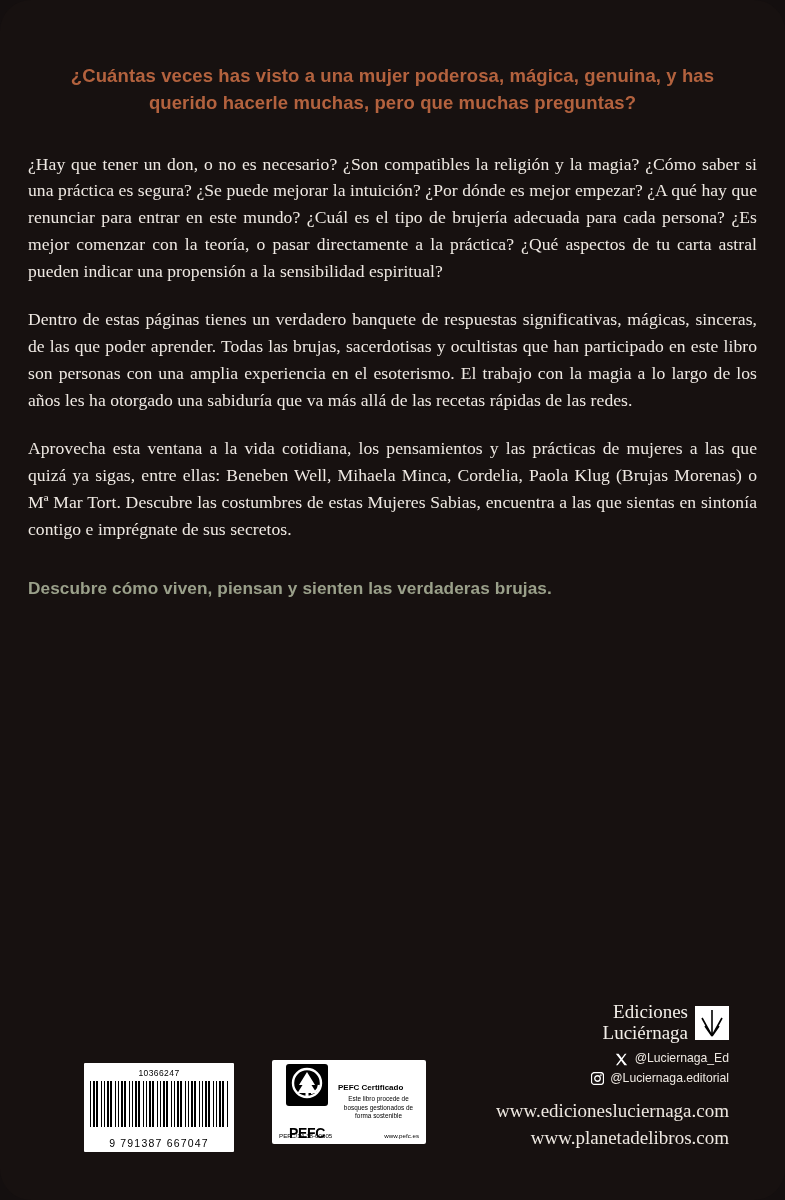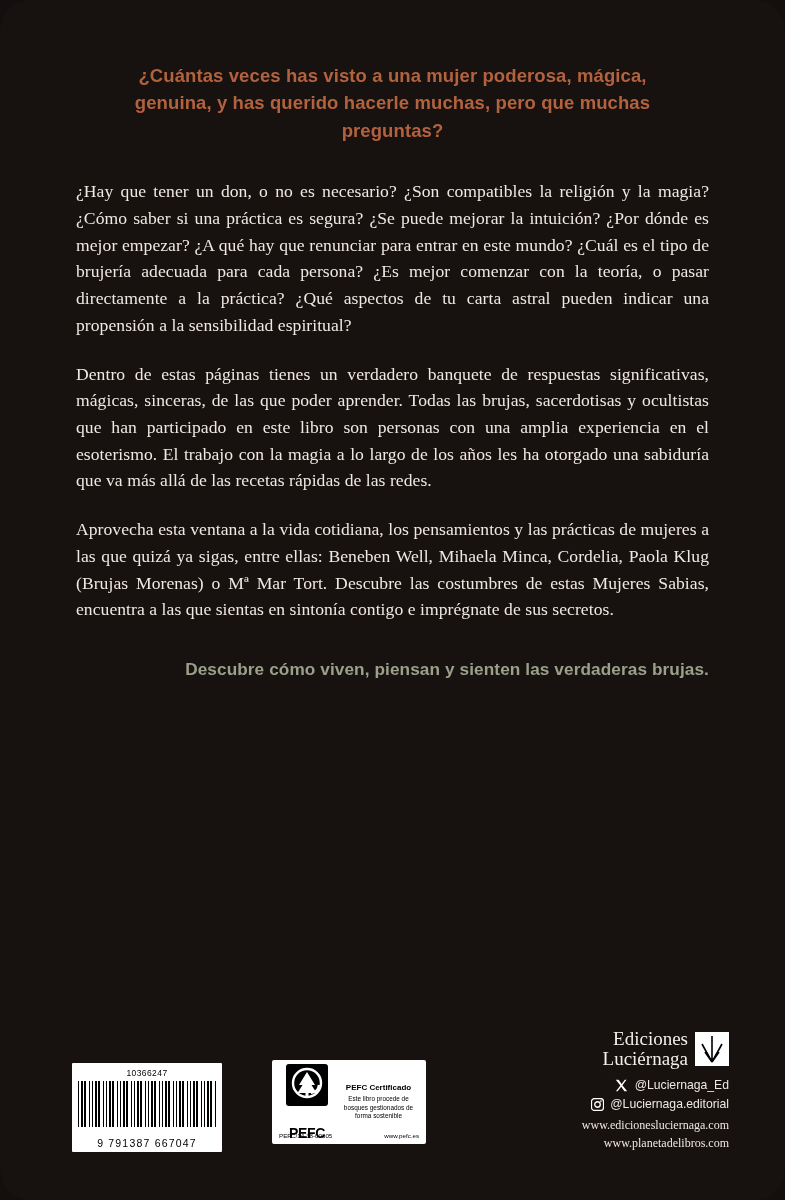--- a/index.html
+++ b/index.html
@@ -14,21 +14,21 @@
     position: relative;
     font-family: "Liberation Serif", serif;
     color: #efe9e2;
     overflow: hidden;
   }
 
   .page {
     position: absolute;
     inset: 0;
     background: #171110;
-    padding: 0 76px;
+    padding: 0 28px;
     border-radius: 31px;
   }
 
   
   .headline {
     margin-top: 62px;
     text-align: center;
     color: #b3623e;
     font-family: "Liberation Sans", sans-serif;
     font-weight: bold;
@@ -48,42 +48,42 @@
     line-height: 1.52;
     color: #efe9e3;
     text-align: justify;
     margin: 0 0 22px 0;
     letter-spacing: 0.05px;
   }
   .para:last-child { margin-bottom: 0; }
 
   .tagline {
     margin-top: 36px;
-    text-align: right;
+    text-align: left;
     color: #9aa08a;
     font-family: "Liberation Sans", sans-serif;
     font-weight: bold;
     font-size: 17.2px;
     letter-spacing: 0.1px;
   }
 
   
   .footer {
     position: absolute;
     left: 0;
     right: 0;
     bottom: 40px;
     height: 150px;
     padding: 0 56px;
   }
 
   
   .barcode-box {
     position: absolute;
-    left: 72px;
+    left: 84px;
     bottom: 8px;
     width: 150px;
     background: #ffffff;
     padding: 5px 6px 3px 6px;
     border-radius: 1px;
   }
   .barcode-num {
     font-family: "Liberation Sans", sans-serif;
     font-size: 8.5px;
     color: #000;
@@ -140,21 +140,21 @@
   }
   .pefc-right {
     flex: 1;
     padding-left: 3px;
   }
   .pefc-title {
     font-family: "Liberation Sans", sans-serif;
     font-weight: bold;
     font-size: 8px;
     color: #000;
-    text-align: center;
+    text-align: left;
     margin-bottom: 3px;
   }
   .pefc-desc {
     font-family: "Liberation Sans", sans-serif;
     font-size: 6.4px;
     color: #000;
     text-align: center;
     line-height: 1.35;
   }
   .pefc-bottom {
@@ -214,24 +214,24 @@
     height: 14px;
     display: inline-flex;
     align-items: center;
     justify-content: center;
     border-radius: 2px;
     flex: 0 0 auto;
   }
   .sico svg { display: block; }
   .weblines {
     font-family: "Liberation Serif", serif;
-    font-size: 12px;
+    font-size: 19px;
     color: #efe9e2;
     line-height: 1.45;
-    margin-top: 3px;
+    margin-top: 9px;
   }
 </style>
 </head>
 <body>
 
 <div class="page">
 
   <div class="headline">¿Cuántas veces has visto a una mujer poderosa, mágica, genuina, y has querido hacerle muchas, pero que muchas preguntas?</div>
 
   <div class="body-block">

